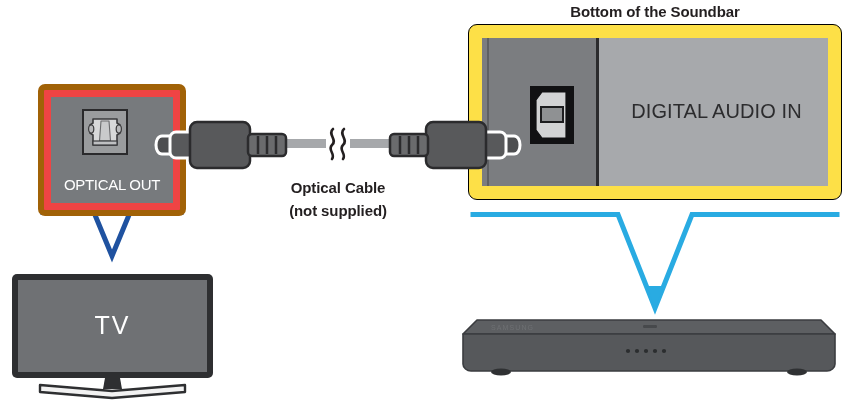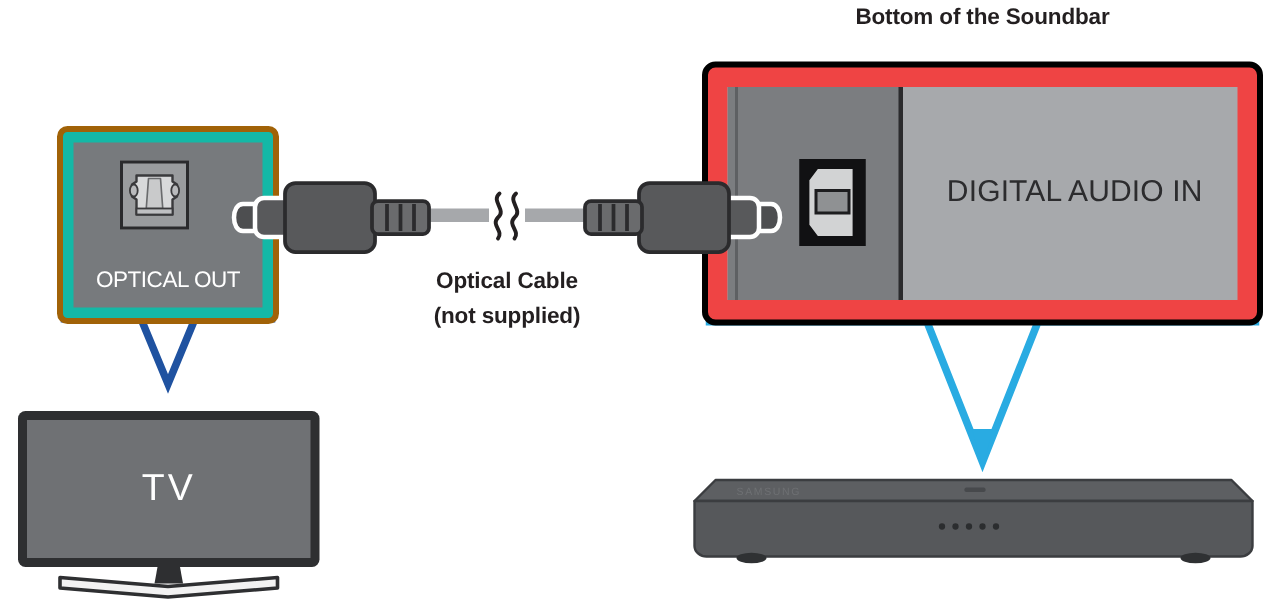--- a/index.html
+++ b/index.html
@@ -34,24 +34,24 @@
     letter-spacing: -0.1px;
     color: #231f20;
   }
 
   
   #tv-callout {
     left: 38px;
     top: 84px;
     width: 148px;
     height: 132px;
-    border: 4px solid #a16207;
+    border: 6px solid #a16207;
     border-radius: 7px;
     box-sizing: border-box;
-    background: #14b8a6;
+    background: #ef4444;
     z-index: 6;
   }
   #tv-callout-inner {
     position: absolute;
     left: 7px;
     top: 7px;
     right: 7px;
     bottom: 7px;
     background: #777a7d;
   }
@@ -80,27 +80,27 @@
     left: 38px;
     top: 210px;
     width: 148px;
     height: 56px;
     z-index: 5;
   }
 
   
   #soundbar-callout {
     left: 468px;
-    top: 41px;
+    top: 24px;
     width: 374px;
     height: 176px;
-    border: 4px solid #000000;
+    border: 1px solid #000000;
     border-radius: 9px;
     box-sizing: border-box;
-    background: #ef4444;
+    background: #fde047;
     z-index: 6;
   }
   #soundbar-callout-inner {
     position: absolute;
     left: 13px;
     top: 13px;
     right: 13px;
     bottom: 13px;
     background: #a7a9ac;
     overflow: hidden;

